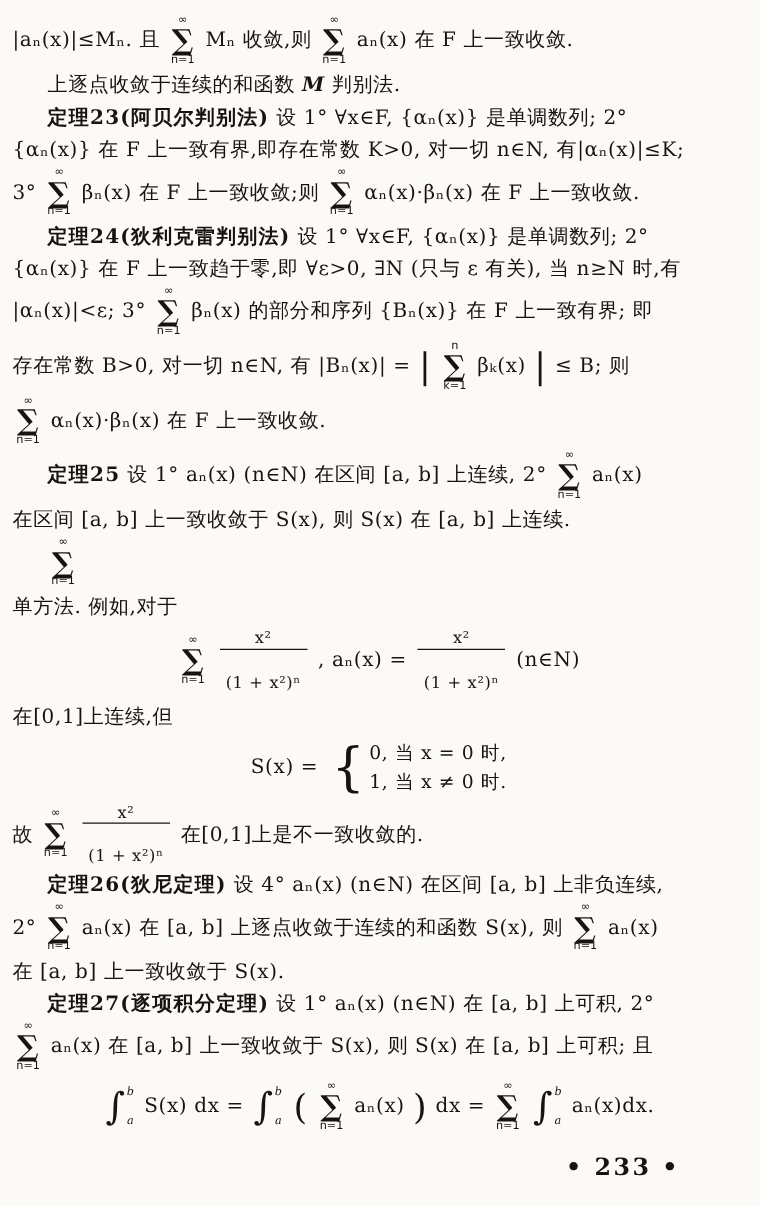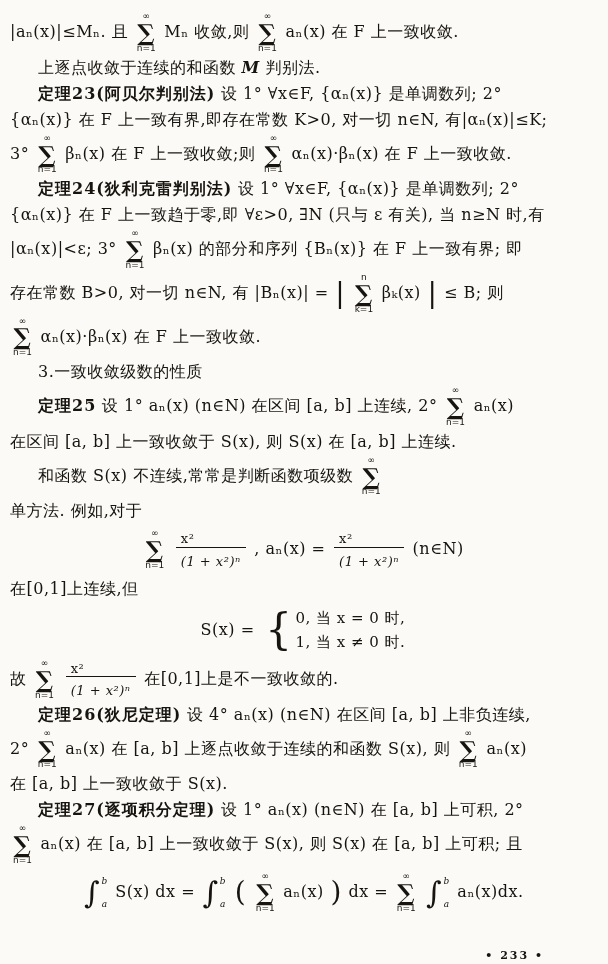--- a/index.html
+++ b/index.html
@@ -27,38 +27,38 @@
   .seg { }
   
   .sum {
     display:inline-flex; flex-direction:column; align-items:center;
     vertical-align:middle; line-height:1; margin:0 3px;
   }
   .sum .lim { font-size:9px; letter-spacing:0; line-height:1.1; font-family:"DejaVu Sans",sans-serif; }
   .sum .sig { font-size:23px; font-weight:600; line-height:0.95; }
   
   .frac {
-    display:inline-flex; flex-direction:column; align-items:flex-start;
+    display:inline-flex; flex-direction:column; align-items:center;
     vertical-align:middle; line-height:1.2; margin:0 3px;
   }
   .frac .num { font-size:13px; padding:0 5px; }
-  .frac .den { font-size:13px; padding:6px 5px 0 5px; border-top:1.5px solid #17140f;font-style:italic; }
+  .frac .den { font-size:13px; padding:19px 5px 0 5px; border-top:1.5px solid #17140f; }
   
   .integral { display:inline-flex; align-items:center; vertical-align:middle; margin:0 2px; }
   .int-sym { font-size:30px; line-height:1; font-weight:500; }
   .int-lims { display:inline-flex; flex-direction:column; justify-content:space-between; height:32px; font-size:9px; line-height:1; margin-left:1px; font-style:italic; }
   
   .caseswrap { display:inline-flex; align-items:center; vertical-align:middle; }
   .brace { font-size:42px; font-weight:300; line-height:0.85; margin:0 3px 0 5px; }
   .case-rows { display:inline-flex; flex-direction:column; gap:1px; text-align:center; font-size:15px; }
   .bigbar { font-size:28px; font-weight:300; vertical-align:middle; line-height:0.8; margin:0 1px; }
   .eq { text-align:center; margin:6px 0; white-space:nowrap; }
   .footer {
-    position:absolute; right:64px; bottom:0;
-    font-weight:bold; font-size:11px; letter-spacing:2px;
+    position:absolute; right:64px; bottom:16px;
+    font-weight:bold; font-size:19px; letter-spacing:2px;
   }
 </style>
 </head>
 <body>
 
 <div class="page">
 
   <div class="line">
     <span class="seg">|aₙ(x)|≤Mₙ.  且</span>
     <span class="sum">
@@ -140,41 +140,37 @@
 
   <div class="line">
     <span class="sum">
       <span class="lim">∞</span>
       <span class="sig">∑</span>
       <span class="lim">n=1</span>
     </span>
     <span class="seg">αₙ(x)·βₙ(x) 在 F 上一致收敛.</span>
   </div>
 
-  <div class="line indent">
-    <span class="seg">3.一致收敛级数的性质</span>
-  </div>
 
   <div class="line indent">
     <span class="thm">定理25</span>
     <span class="seg">设 1° aₙ(x) (n∈N) 在区间 [a, b] 上连续,  2°</span>
     <span class="sum">
       <span class="lim">∞</span>
       <span class="sig">∑</span>
       <span class="lim">n=1</span>
     </span>
     <span class="seg">aₙ(x)</span>
   </div>
 
   <div class="line">
     <span class="seg">在区间 [a, b] 上一致收敛于 S(x), 则 S(x) 在 [a, b] 上连续.</span>
   </div>
 
   <div class="line indent">
-    <span class="seg">和函数 S(x) 不连续,常常是判断函数项级数</span>
     <span class="sum">
       <span class="lim">∞</span>
       <span class="sig">∑</span>
       <span class="lim">n=1</span>
     </span>
   </div>
 
   <div class="line">
     <span class="seg">单方法. 例如,对于</span>
   </div>

